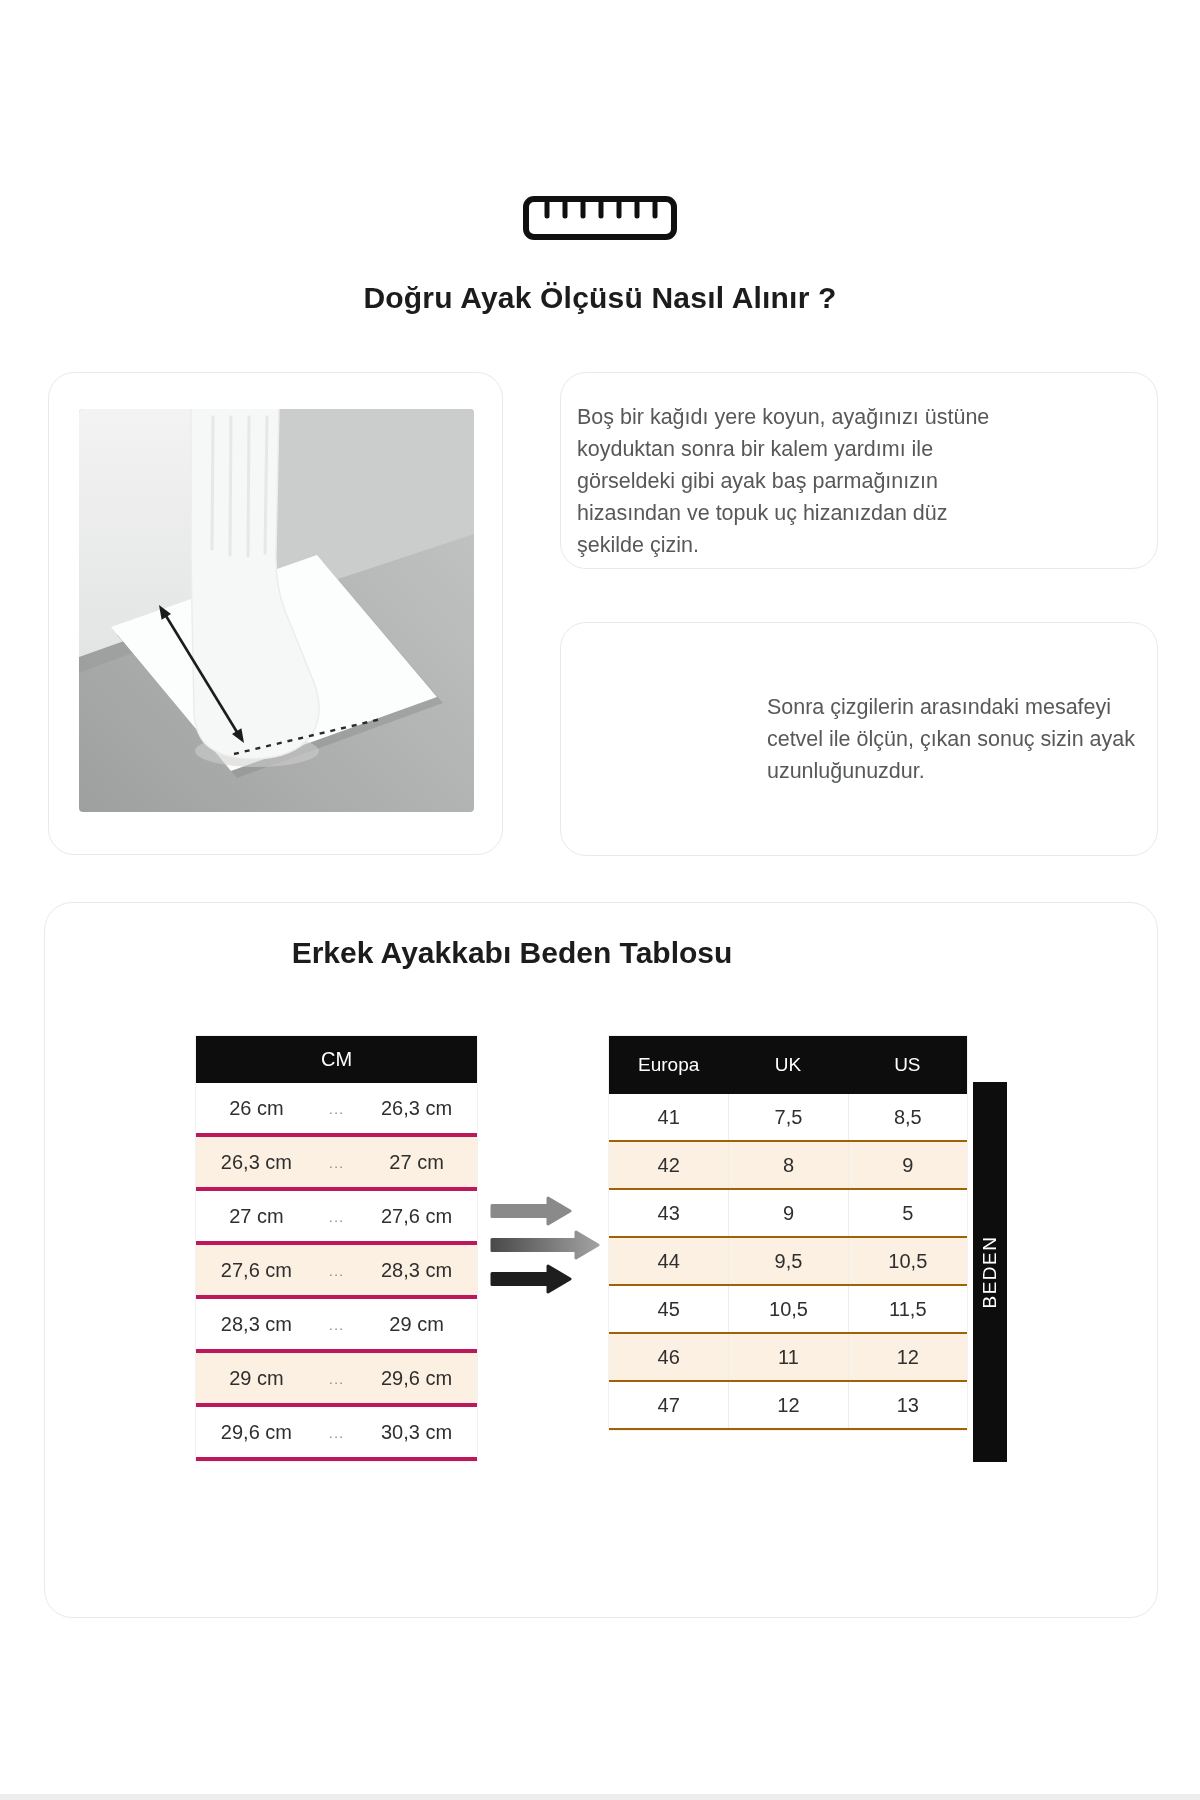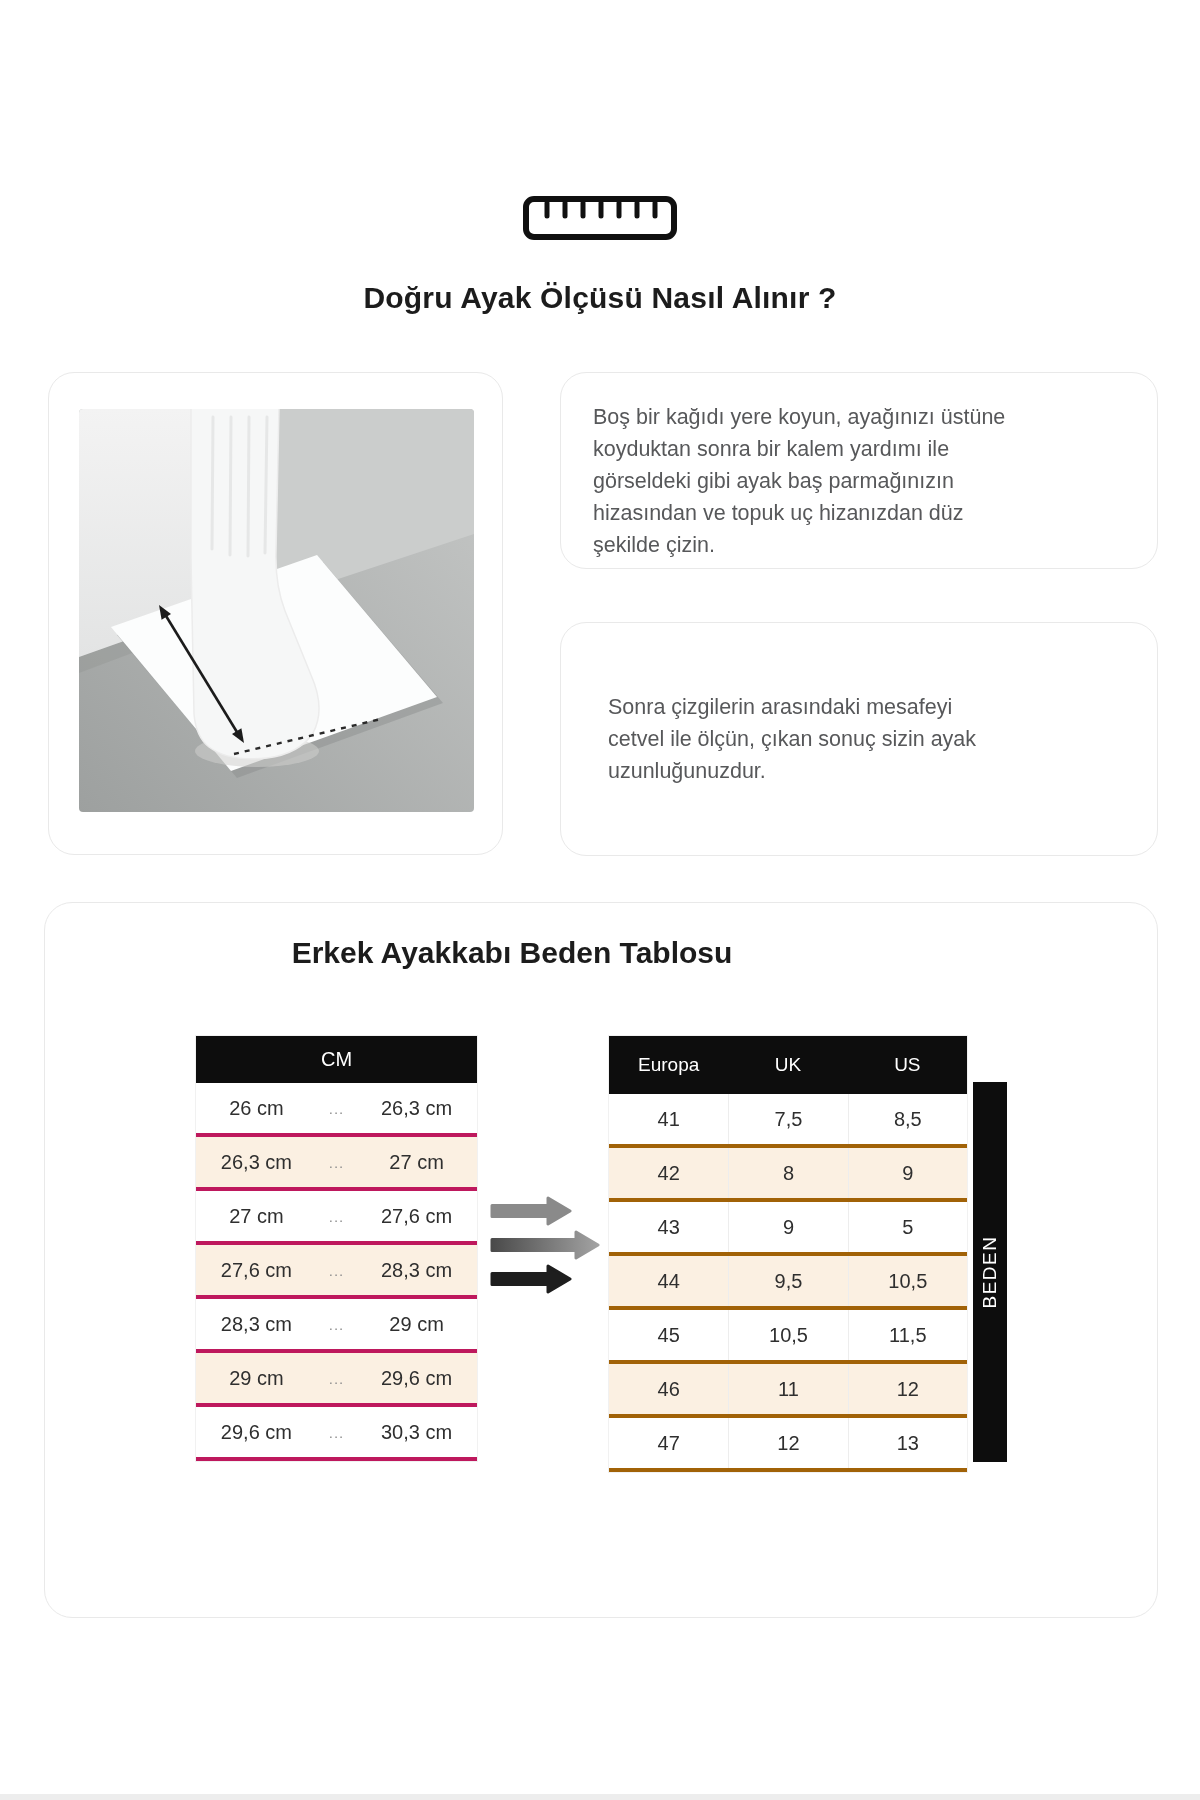--- a/index.html
+++ b/index.html
@@ -8,40 +8,40 @@
 
   
   .ruler-wrap { position:absolute; left:522px; top:194px; width:156px; height:48px; }
   .main-title { position:absolute; left:0; top:281px; width:1200px; text-align:center;
                 font-size:30px; font-weight:700; color:#1c1c1c; letter-spacing:.2px; }
 
   
   .card { position:absolute; background:#fff; border:1px solid #e9e9e9; border-radius:26px; }
   .img-card  { left:48px;  top:372px; width:455px; height:483px; }
   .photo { position:absolute; left:30px; top:36px; width:395px; height:403px; overflow:hidden; border-radius:4px; }
-  .txt-card1 { left:560px; top:372px; width:598px; height:197px; padding:28px 32px; }
-  .txt-card2 { left:560px; top:622px; width:598px; height:234px; padding:0 47px; display:flex; align-items:center; }
+  .txt-card1 { left:560px; top:372px; width:598px; height:197px; padding:28px 16px; }
+  .txt-card2 { left:560px; top:622px; width:598px; height:234px; padding:0 22px; display:flex; align-items:center;justify-content:flex-end; }
   .inst-text { font-size:21.5px; line-height:32px; color:#57585a; white-space:pre-line; }
 
   
   .chart-card { left:44px; top:902px; width:1114px; height:716px; border-radius:28px; }
   .section-title { position:absolute; left:0; top:936px; width:1024px; text-align:center;
                    font-size:30px; font-weight:700; color:#1c1c1c; }
 
   .cm-table   { position:absolute; left:195px; top:1035px; width:283px; border:1px solid #f1f1f1; }
   .size-table { position:absolute; left:608px; top:1035px; width:360px; border:1px solid #f1f1f1; }
   .thead1 { height:47px; background:#0d0d0d; color:#fff; font-size:20px; font-weight:500;
             display:flex; align-items:center; justify-content:center; }
   .thead3 { height:58px; background:#0d0d0d; color:#fff; font-size:19px; font-weight:500;
             display:grid; grid-template-columns:1fr 1fr 1fr; }
   .thead3 span { display:flex; align-items:center; justify-content:center; }
   .cm-row { display:grid; grid-template-columns:43% 14% 43%; height:54px; background:#fff; border-bottom:4px solid #be185d; }
   .cm-row span { display:flex; align-items:center; justify-content:center; font-size:20px; color:#2f2f2f; }
   .cm-row .dots { font-size:15px; color:#8f8f8f; letter-spacing:1px; }
-  .sz-row { display:grid; grid-template-columns:1fr 1fr 1fr; height:54px; background:#fff; border-bottom:4px solid #a16207; }
+  .sz-row { display:grid; grid-template-columns:1fr 1fr 1fr; height:48px; background:#fff; border-bottom:2px solid #a16207; }
   .sz-row span { display:flex; align-items:center; justify-content:center; font-size:20px; color:#2f2f2f; }
   .sz-row span:nth-child(n+2) { border-left:1px solid #ededed; }
   .alt { background:#fbf0e2 !important; }
 
   .beden-strip { position:absolute; left:973px; top:1082px; width:34px; height:380px; background:#0d0d0d;
                  display:flex; align-items:center; justify-content:center; }
   .beden-strip span { transform:rotate(-90deg); color:#ffffff; font-size:19px; letter-spacing:1.5px; white-space:nowrap; }
 
   .arrows-wrap { position:absolute; left:490px; top:1194px; width:112px; height:104px; }
 

